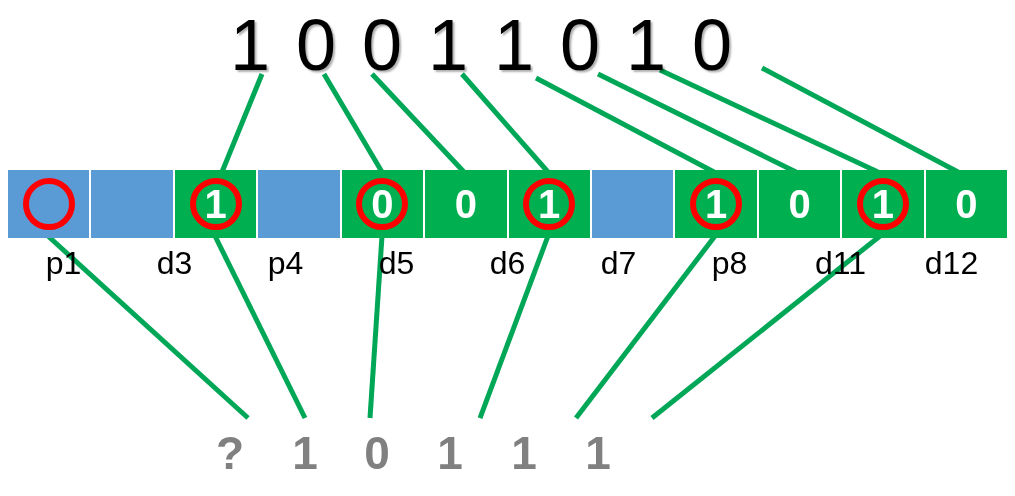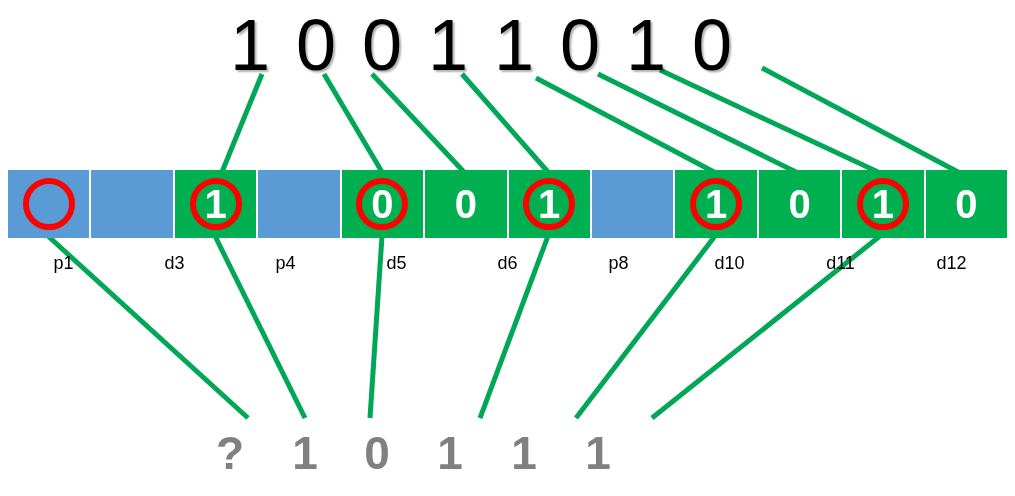--- a/index.html
+++ b/index.html
@@ -58,21 +58,21 @@
     border-radius:50%;
     box-sizing:border-box;
     z-index:3;
   }
 
   
   #labels{position:absolute;left:8px;top:248px;width:999px;height:34px;display:flex;}
   .pos-label{
     flex:1 1 0;
     text-align:center;
-    font-size:18px;line-height:30px;
+    font-size:32px;line-height:30px;
     color:#000000;
     font-family:"Liberation Sans", sans-serif;
   }
 
   
   #bottom-row{position:absolute;left:0;top:428px;width:1015px;height:60px;}
   .bottom-digit{
     position:absolute;top:0;
     width:40px;text-align:center;
     font-size:46px;line-height:50px;font-weight:bold;
@@ -157,22 +157,22 @@
         <span class="cell-value" style="color: rgb(255, 255, 255);">0</span>
       </div>
     </div>
 
   <div id="labels">
       <div class="pos-label">p1</div>
       <div class="pos-label">d3</div>
       <div class="pos-label">p4</div>
       <div class="pos-label">d5</div>
       <div class="pos-label">d6</div>
+      <div class="pos-label">d7</div>
       <div class="pos-label">p8</div>
-      <div class="pos-label">d10</div>
       <div class="pos-label">d11</div>
       <div class="pos-label">d12</div>
     </div>
 
   <div id="bottom-row">
       <div class="bottom-digit" style="left: 210px; color: rgb(128, 128, 128);">?</div>
       <div class="bottom-digit" style="left: 285px; color: rgb(128, 128, 128);">1</div>
       <div class="bottom-digit" style="left: 357px; color: rgb(128, 128, 128);">0</div>
       <div class="bottom-digit" style="left: 430px; color: rgb(128, 128, 128);">1</div>
       <div class="bottom-digit" style="left: 504px; color: rgb(128, 128, 128);">1</div>

